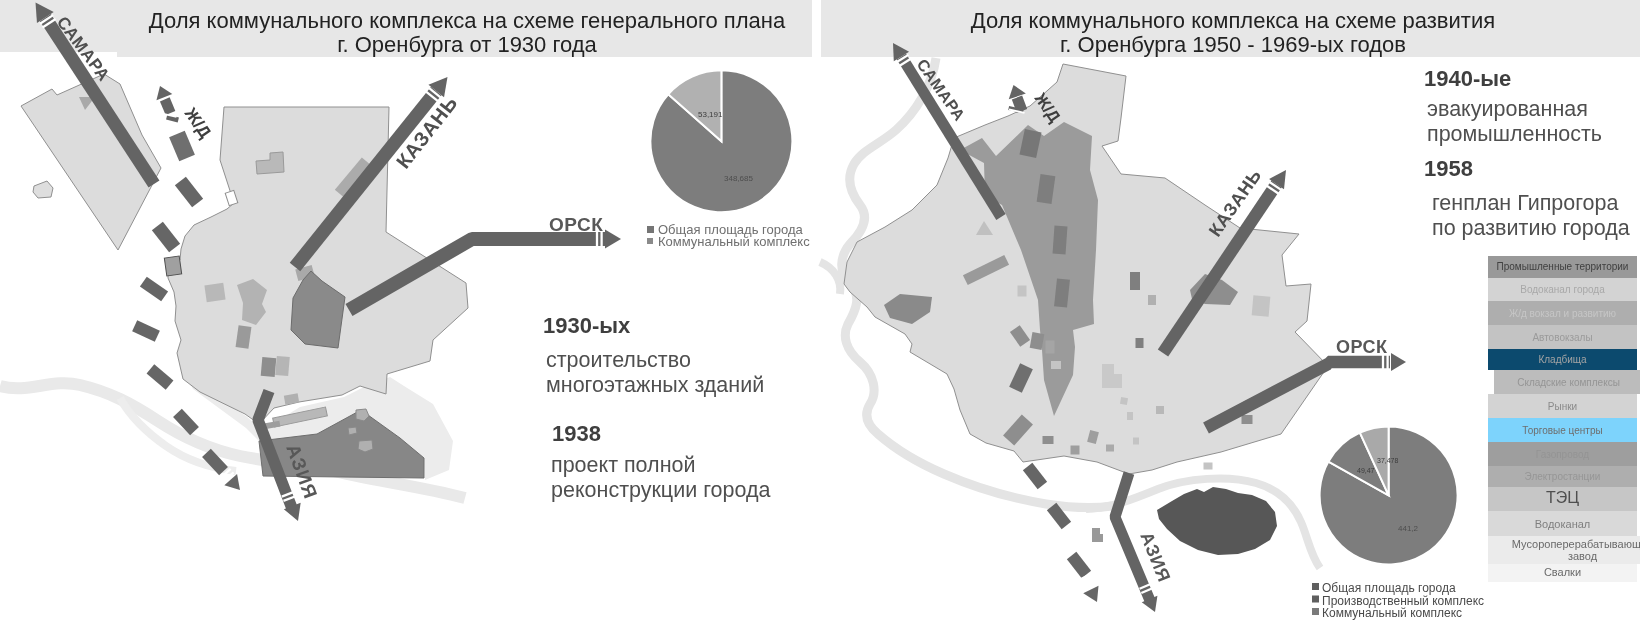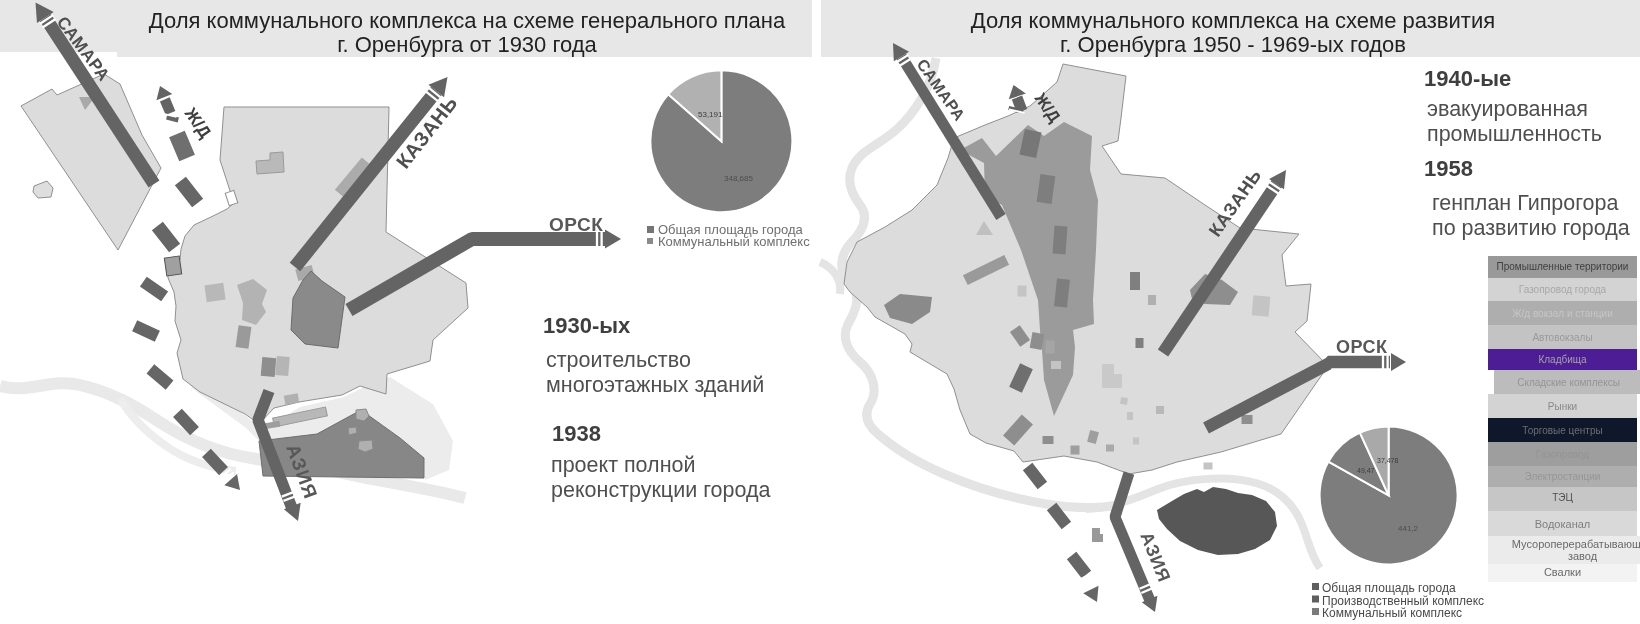--- a/index.html
+++ b/index.html
@@ -268,56 +268,56 @@
 <div class="abs side" style="left:1427px;top:97px;">эвакуированная<br>промышленность</div>
 
 <div class="abs yr" style="left:1424px;top:156px;">1958</div>
 <div class="abs side" style="left:1432px;top:191px;">генплан Гипрогора<br>по развитию города</div>
 
 <div class="lt" style="top:256px;height:22px;background:#999999;color:#404040;">
       <span style="padding-top:5px;">Промышленные территории</span>
     </div>
 
 <div class="lt" style="top:278px;height:23px;background:#d3d3d3;color:#a8a8a8;">
-      <span style="padding-top:6px;">Газопровод города</span>
+      <span style="padding-top:6px;">Водоканал города</span>
     </div>
 
 <div class="lt" style="top:301px;height:24px;background:#aeaeae;color:#c6c6c6;">
-      <span style="padding-top:7px;">Ж/д вокзал и станции</span>
+      <span style="padding-top:7px;">Ж/д вокзал и развитию</span>
     </div>
 
 <div class="lt" style="top:325px;height:24px;background:#c3c3c3;color:#9b9b9b;">
       <span style="padding-top:7px;">Автовокзалы</span>
     </div>
 
-<div class="lt" style="top:349px;height:21px;background:#4c1d95;color:#a4a4a4;">
+<div class="lt" style="top:349px;height:21px;background:#0c4a6e;color:#a4a4a4;">
       <span style="padding-top:5px;">Кладбища</span>
     </div>
 
 <div class="lt" style="top:370px;height:24px;background:#bcbcbc;color:#959595;margin-left:6px;">
       <span style="padding-top:7px;">Складские комплексы</span>
     </div>
 
 <div class="lt" style="top:394px;height:24px;background:#d3d3d3;color:#8a8a8a;">
       <span style="padding-top:7px;">Рынки</span>
     </div>
 
-<div class="lt" style="top:418px;height:24px;background:#0f172a;color:#6e6e6e;">
+<div class="lt" style="top:418px;height:24px;background:#7dd3fc;color:#6e6e6e;">
       <span style="padding-top:7px;">Торговые центры</span>
     </div>
 
 <div class="lt" style="top:442px;height:24px;background:#9e9e9e;color:#949494;">
       <span style="padding-top:7px;">Газопровод</span>
     </div>
 
 <div class="lt" style="top:466px;height:21px;background:#aeaeae;color:#969696;">
       <span style="padding-top:5px;">Электростанции</span>
     </div>
 
-<div class="lt" style="top:487px;height:24px;background:#c6c6c6;color:#4f4f4f;font-size:10px;">
+<div class="lt" style="top:487px;height:24px;background:#c6c6c6;color:#4f4f4f;font-size:16px;">
       <span style="padding-top:5px;">ТЭЦ</span>
     </div>
 
 <div class="lt" style="top:511px;height:25px;background:#d9d9d9;color:#7f7f7f;font-size:11px;">
       <span style="padding-top:7px;">Водоканал</span>
     </div>
 
 <div class="lt" style="top:536px;height:28px;background:#ebebeb;color:#6a6a6a;font-size:11px;padding-left:20px;">
       <span style="padding-top:2px;">Мусороперерабатывающий завод</span>
     </div>

